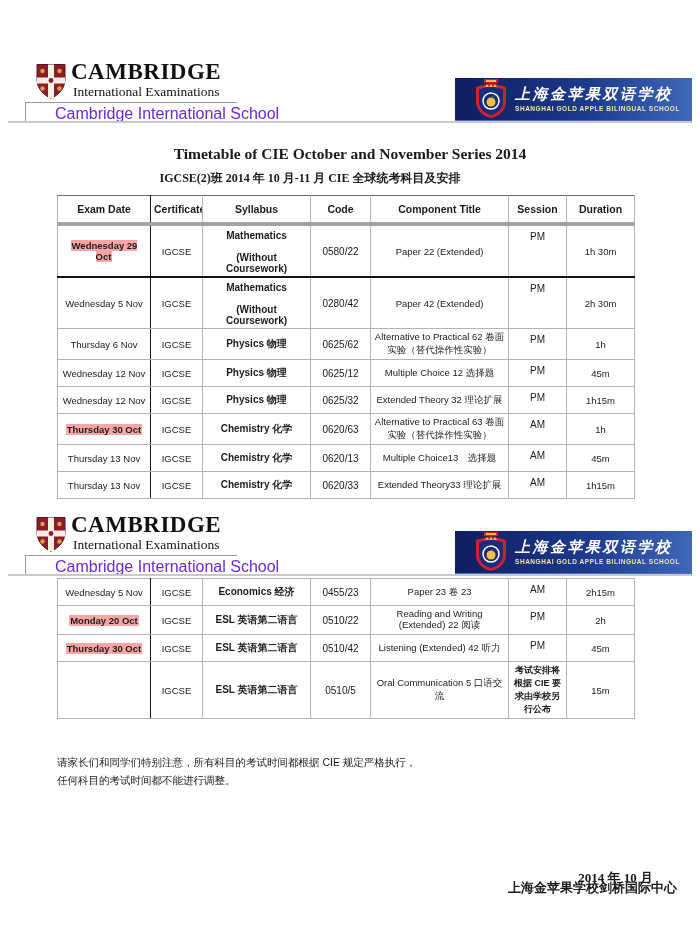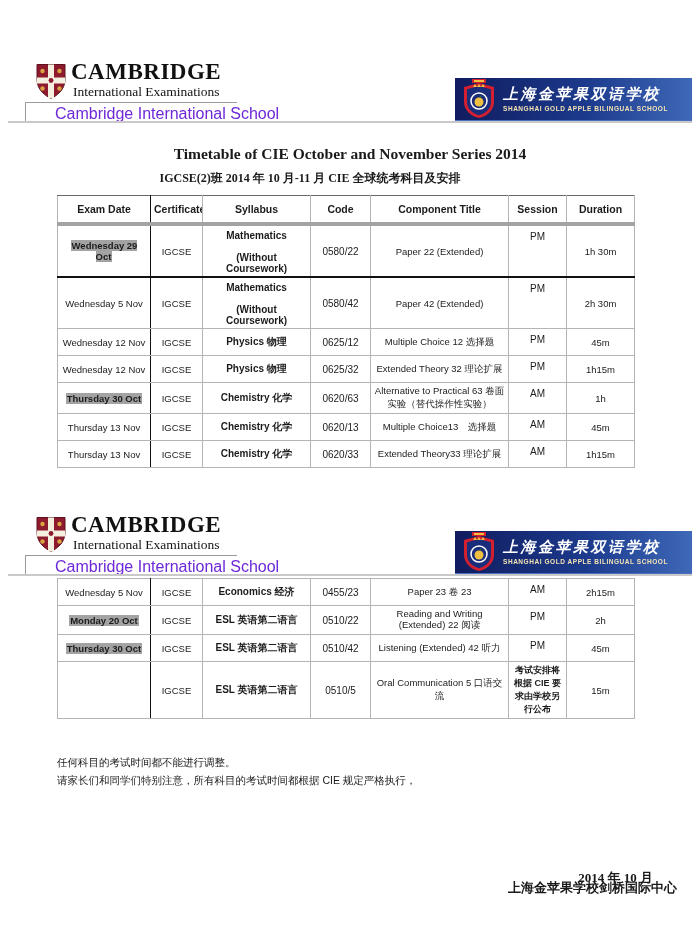--- a/index.html
+++ b/index.html
@@ -14,21 +14,21 @@
     font-weight:bold;font-size:23px;letter-spacing:0.5px;color:#111;}
   .camb-sub{position:absolute;left:73px;top:21px;font-family:"Liberation Serif",serif;
     font-size:13.5px;color:#111;}
   .camb-subline{position:absolute;left:25px;top:39px;width:212px;height:1px;background:#9a9a9a;}
   .camb-vline{position:absolute;left:25px;top:39px;width:1px;height:19px;background:#9a9a9a;}
   .camb-school{position:absolute;left:55px;top:42px;font-size:16px;color:#6d28d9;}
   .hdr-rule{position:absolute;left:8px;top:58px;width:684px;height:2px;background:#c9c9c9;}
   .banner{position:absolute;left:455px;top:15px;width:237px;height:44px;
     background:linear-gradient(90deg,#101c5e 0%,#1c3a8c 55%,#3f68b8 100%);
     display:flex;align-items:center;padding-left:7px;box-sizing:border-box;
-    border-bottom:2px solid #4a6fbe;}
+    border-bottom:2px solid #4a6fbe;justify-content:center;}
   .banner-emblem{width:34px;height:40px;flex:0 0 auto;}
   .banner-text{margin-left:7px;line-height:1.1;}
   .banner-cn{color:#ffffff;font-weight:bold;font-style:italic;font-size:15px;letter-spacing:2.5px;white-space:nowrap;}
   .banner-en{color:#f3e3b3;font-size:6.5px;letter-spacing:0.55px;font-weight:bold;white-space:nowrap;margin-top:2px;}
   .doc-title{position:absolute;top:145px;left:0;width:700px;text-align:center;
     font-family:"Liberation Serif",serif;font-weight:bold;font-size:15.5px;}
   .doc-subtitle{position:absolute;top:170px;left:0;width:620px;text-align:center;
     font-family:"Liberation Serif",serif;font-weight:bold;font-size:12px;}
   table.tt{border-collapse:collapse;table-layout:fixed;position:absolute;left:57px;width:577px;
     font-size:9.5px;color:#1b1b1b;}
@@ -38,21 +38,21 @@
   .tt th{font-size:10.5px;font-weight:bold;height:22px;border-top:1px solid #6a6a6a;
     border-bottom:4px solid #a3a3a3;}
   .tt th.c-date,.tt td.c-date{border-right:1.5px solid #111;}
   .tt tr{height:27px;}
   tr.dark-bottom td{border-bottom:2px solid #111;}
   td.c-syl{font-weight:bold;font-size:10px;}
   td.c-code{font-size:10px;}
   td.c-ses{vertical-align:top;padding-top:5px;font-size:10px;}
   td.c-ses.ses-note{font-weight:bold;font-size:9px;vertical-align:middle;padding:2px 3px;}
   .syl-top{margin:2px 0 11px 0;}
-  .hl{background:#a3a3a3;font-weight:bold;padding:0 1px;}
+  .hl{background:#fca5a5;font-weight:bold;padding:0 1px;}
   .notes{position:absolute;left:57px;top:753px;font-size:10.5px;line-height:18px;color:#1a1a1a;}
   .sig-org{position:absolute;right:23px;top:831px;font-weight:bold;font-size:13px;
     font-family:"Liberation Serif",serif;margin-top:48px;}
   .sig-date{position:absolute;right:47px;top:869px;font-weight:bold;font-size:13px;
     font-family:"Liberation Serif",serif;}
 </style>
 </head>
 <body>
 
 <div class="page-header" id="header1">
@@ -127,24 +127,33 @@
         <td class="c-ses">PM</td>
         <td class="c-dur">1h 30m</td>
       </tr>
       <tr>
         <td class="c-date">Wednesday 5 Nov</td>
         <td class="c-cert">IGCSE</td>
         <td class="c-syl">
           <div class="syl-top">Mathematics</div>
           <div>(Without Coursework)</div>
         </td>
-        <td class="c-code">0580/42</td>
+        <td class="c-code">0280/42</td>
         <td class="c-comp">Paper 42 (Extended)</td>
         <td class="c-ses">PM</td>
         <td class="c-dur">2h 30m</td>
+      </tr>
+      <tr>
+        <td class="c-date">Thursday 6 Nov</td>
+        <td class="c-cert">IGCSE</td>
+        <td class="c-syl">Physics 物理</td>
+        <td class="c-code">0625/62</td>
+        <td class="c-comp">Alternative to Practical 62 卷面实验（替代操作性实验）</td>
+        <td class="c-ses">PM</td>
+        <td class="c-dur">1h</td>
       </tr>
       <tr>
         <td class="c-date">Wednesday 12 Nov</td>
         <td class="c-cert">IGCSE</td>
         <td class="c-syl">Physics 物理</td>
         <td class="c-code">0625/12</td>
         <td class="c-comp">Multiple Choice 12  选择题</td>
         <td class="c-ses">PM</td>
         <td class="c-dur">45m</td>
       </tr>
@@ -266,17 +275,17 @@
         <td class="c-syl">ESL 英语第二语言</td>
         <td class="c-code">0510/5</td>
         <td class="c-comp">Oral Communication 5 口语交流</td>
         <td class="c-ses ses-note">考试安排将根据 CIE 要求由学校另行公布</td>
         <td class="c-dur">15m</td>
       </tr>
     </tbody>
 </table>
 
 <div class="notes">
+  <div>请家长们和同学们特别注意，所有科目的考试时间都根据 CIE 规定严格执行，</div>
   <div>任何科目的考试时间都不能进行调整。</div>
-  <div>请家长们和同学们特别注意，所有科目的考试时间都根据 CIE 规定严格执行，</div>
 </div>
 <div class="sig-org">上海金苹果学校剑桥国际中心</div>
 <div class="sig-date">2014 年 10 月</div>
 
 </body></html>

